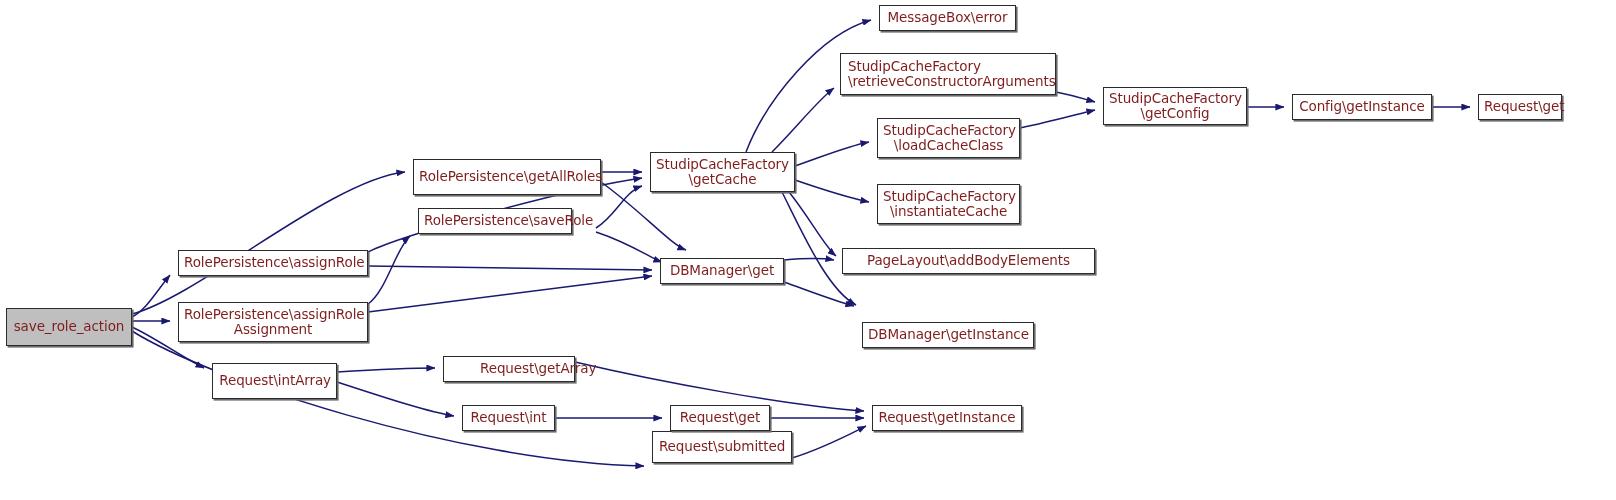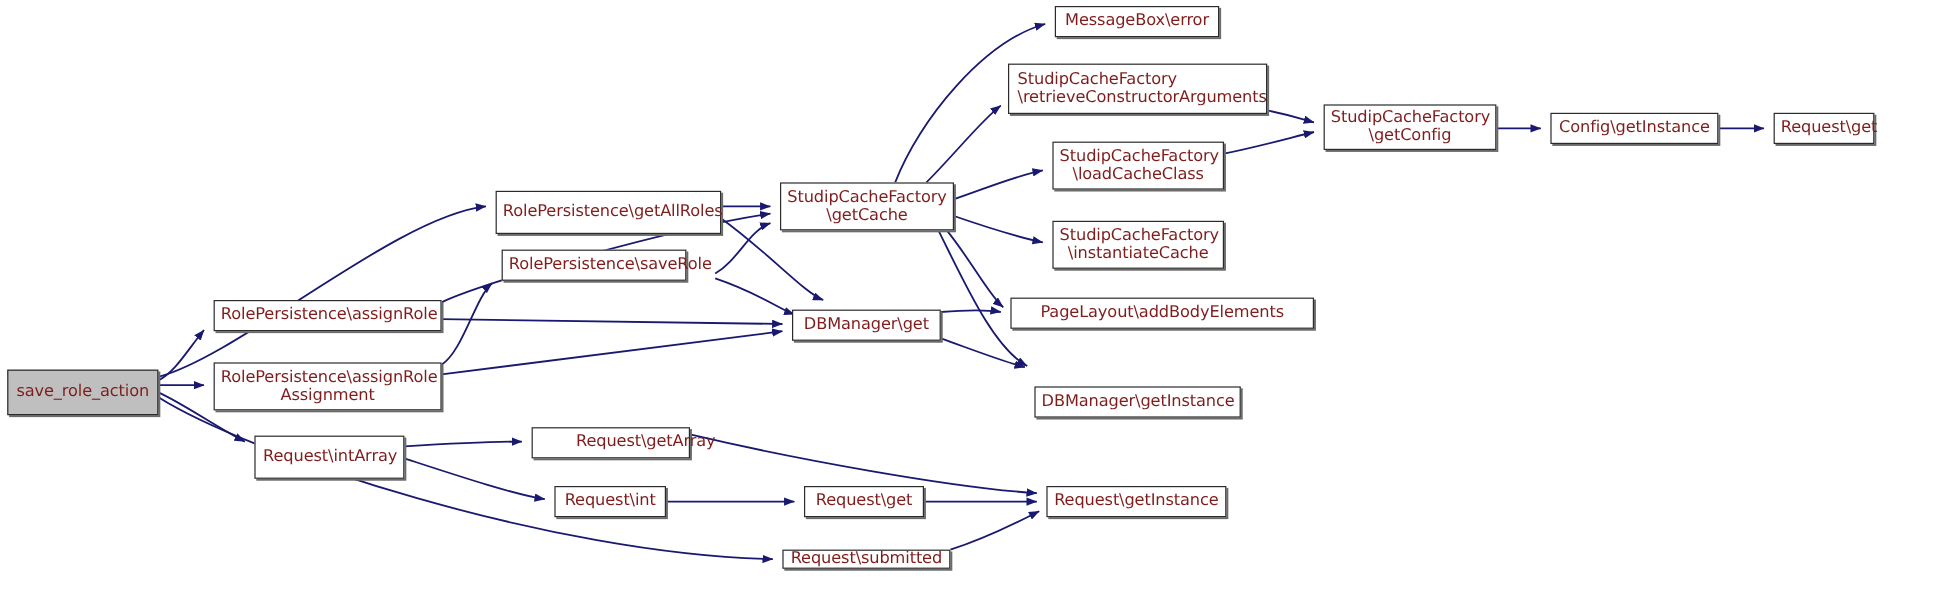--- a/index.html
+++ b/index.html
@@ -106,21 +106,21 @@
       <div class="gnode" style="left: 418px; top: 208px; width: 154px; height: 26px;"><span class="nlabel">RolePersistence\saveRole</span></div>
       <div class="gnode" style="left: 178px; top: 250px; width: 190px; height: 26px;"><span class="nlabel">RolePersistence\assignRole</span></div>
       <div class="gnode" style="left: 178px; top: 302px; width: 190px; height: 40px;"><span class="nlabel">RolePersistence\assignRole
 Assignment</span></div>
       <div class="gnode" style="left: 212px; top: 363px; width: 125px; height: 36px; text-align: right;"><span class="nlabel">Request\intArray</span></div>
       <div class="gnode" style="left: 650px; top: 152px; width: 145px; height: 40px;"><span class="nlabel">StudipCacheFactory
 \getCache</span></div>
       <div class="gnode" style="left: 660px; top: 258px; width: 124px; height: 26px;"><span class="nlabel">DBManager\get</span></div>
       <div class="gnode" style="left: 443px; top: 356px; width: 132px; height: 26px; padding-left: 36px;"><span class="nlabel">Request\getArray</span></div>
       <div class="gnode" style="left: 462px; top: 405px; width: 93px; height: 26px;"><span class="nlabel">Request\int</span></div>
-      <div class="gnode" style="left: 652px; top: 458px; width: 140px; height: 16px;"><span class="nlabel">Request\submitted</span></div>
+      <div class="gnode" style="left: 652px; top: 431px; width: 140px; height: 32px;"><span class="nlabel">Request\submitted</span></div>
       <div class="gnode" style="left: 879px; top: 5px; width: 137px; height: 26px;"><span class="nlabel">MessageBox\error</span></div>
       <div class="gnode leftalign" style="left: 840px; top: 53px; width: 216px; height: 42px;"><span class="nlabel">StudipCacheFactory
 \retrieveConstructorArguments</span></div>
       <div class="gnode" style="left: 877px; top: 118px; width: 143px; height: 40px;"><span class="nlabel">StudipCacheFactory
 \loadCacheClass</span></div>
       <div class="gnode" style="left: 877px; top: 184px; width: 143px; height: 40px;"><span class="nlabel">StudipCacheFactory
 \instantiateCache</span></div>
       <div class="gnode" style="left: 842px; top: 248px; width: 253px; height: 26px;"><span class="nlabel">PageLayout\addBodyElements</span></div>
       <div class="gnode" style="left: 862px; top: 302px; width: 172px; height: 26px; margin-top: 20px;"><span class="nlabel">DBManager\getInstance</span></div>
       <div class="gnode" style="left: 670px; top: 405px; width: 100px; height: 26px;"><span class="nlabel">Request\get</span></div>

